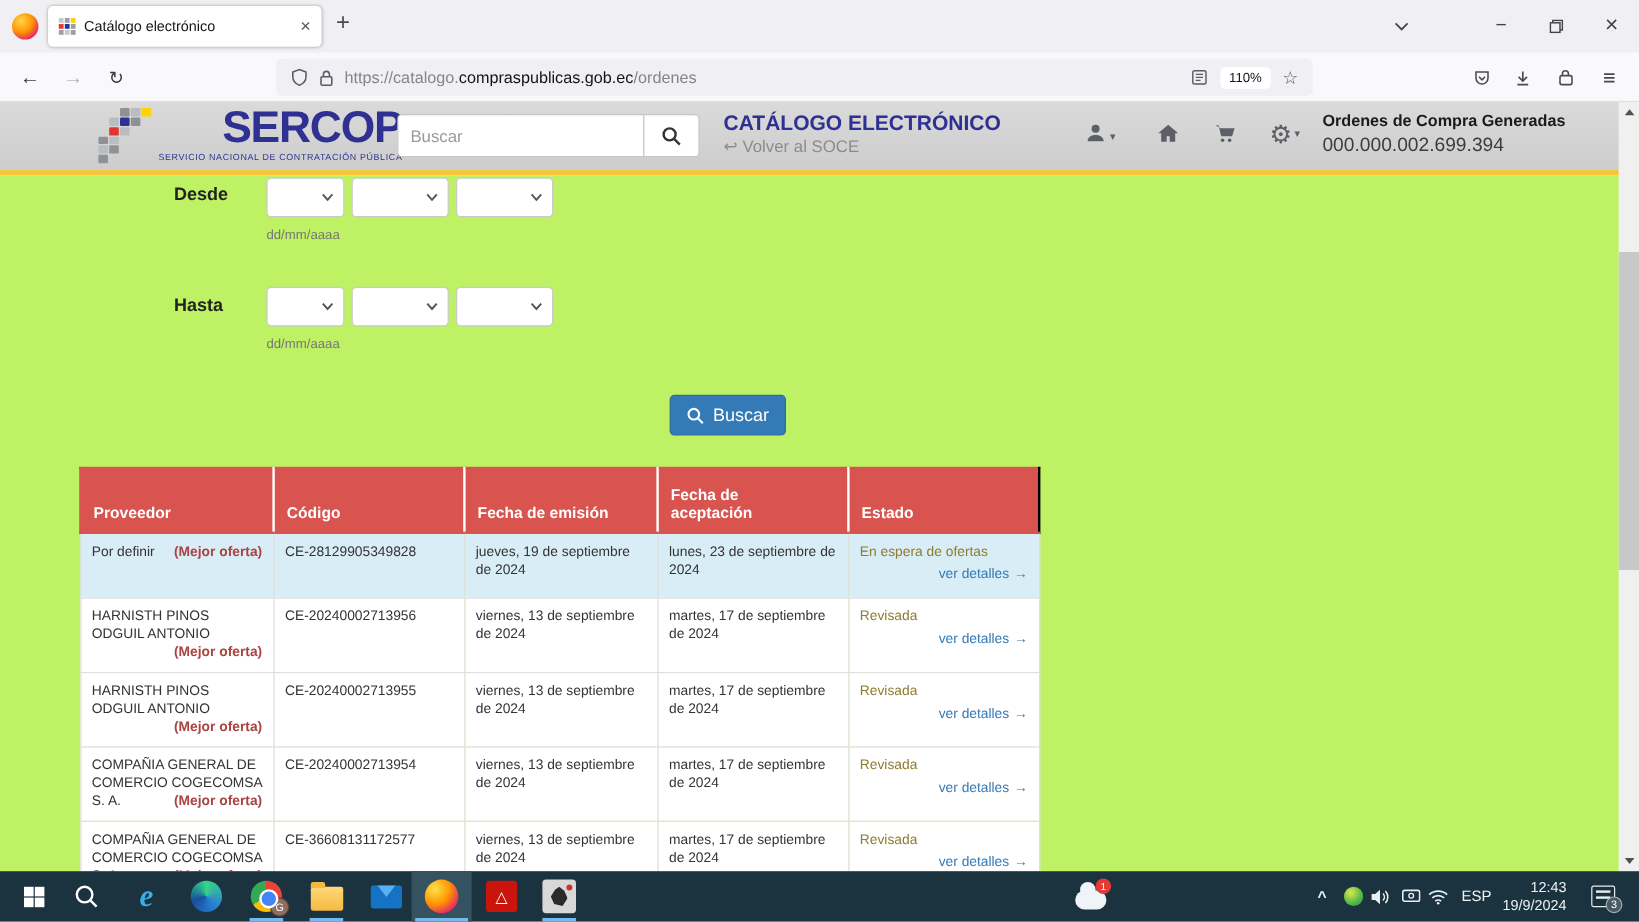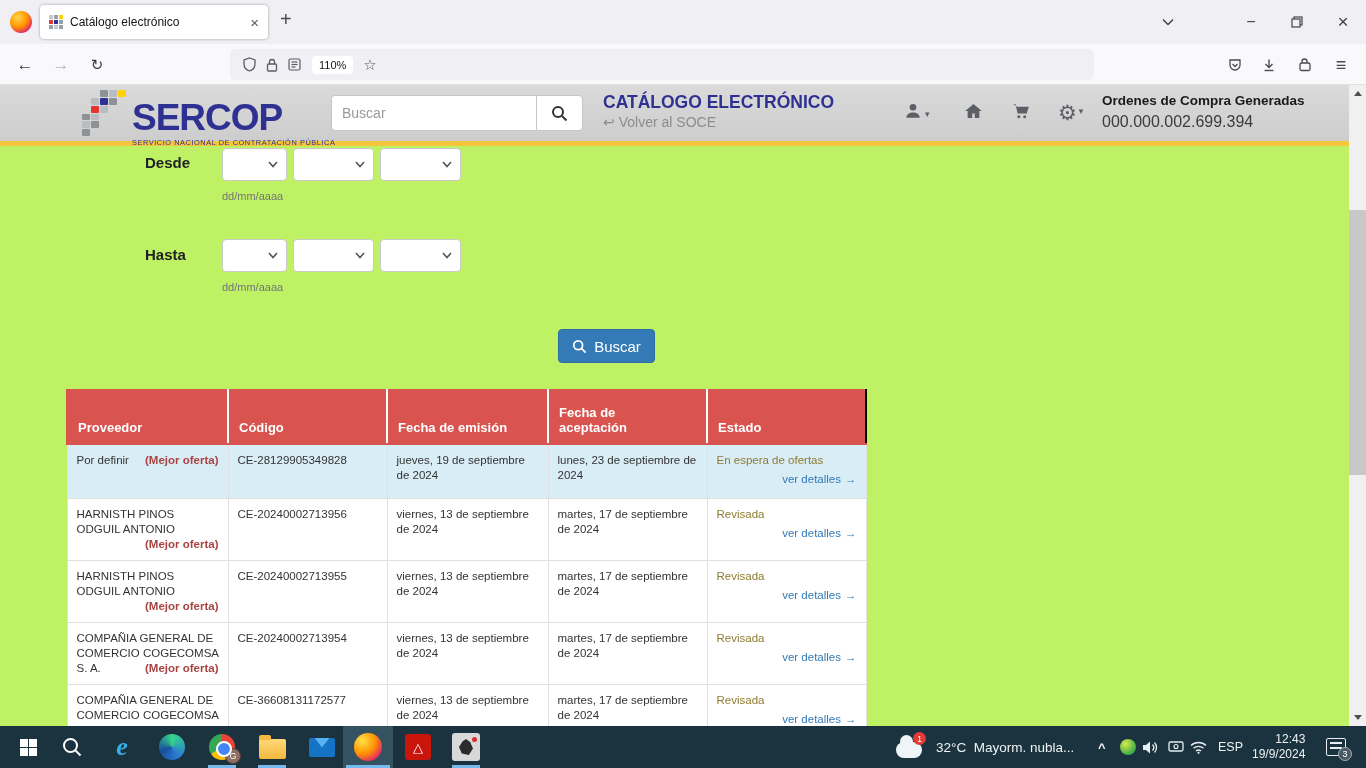--- a/index.html
+++ b/index.html
@@ -37,21 +37,21 @@
   .tbr-pocket{left:1222px;} .tbr-dl{left:1256px;} .tbr-acct{left:1292px;} .tbr-menu{left:1328px; font-size:18px;}
 
   
   .siteheader { position:relative; height:56px; width:1349px; background:linear-gradient(#dadada,#cdcdcd); }
   .accentbar { height:5px; width:1349px; }
   .logo-mosaic { position:absolute; left:82px; top:5px; width:44px; height:46px; display:grid;
                  grid-template-columns:repeat(5,1fr); grid-template-rows:repeat(6,1fr); gap:1px; }
   .logo-mosaic i { background:#b9bcc0; border-radius:1px; }
   .logo-mosaic i.d{background:#8e9296;} .logo-mosaic i.y{background:#ffd200;} .logo-mosaic i.r{background:#e3342f;}
   .logo-mosaic i.b{background:#2e3192;} .logo-mosaic i.t{background:transparent;}
-  .logo-text { position:absolute; left:132px; top:14px; }
+  .logo-text { position:absolute; left:132px; top:2px;text-align:right; }
   .logo-title { font-size:37px; font-weight:bold; letter-spacing:-1px; line-height:38px; }
   .logo-sub { font-size:7.4px; letter-spacing:.55px; margin-top:1px; }
   .hsearch { position:absolute; left:331px; top:10px; display:flex; }
   .hsearch input { width:205px; height:36px; border:1px solid #c6c6c6; border-right:none; border-radius:4px 0 0 4px;
                    padding:0 10px; font-size:14px; color:#333; outline:none; }
   .hsearch input::placeholder { color:#9a9a9a; }
   .hsearch button { width:47px; height:36px; background:#fff; border:1px solid #c6c6c6; border-radius:0 4px 4px 0;
                     display:flex; align-items:center; justify-content:center; }
   .apptitle { position:absolute; left:603px; top:7px; font-size:17.5px; font-weight:bold; }
   .backlink { position:absolute; left:603px; top:29px; font-size:14px; color:#8c8c8c; display:flex; align-items:center; gap:4px; }
@@ -184,20 +184,21 @@
       <svg width="13" height="15" viewBox="0 0 13 15">
           <path d="M6.5 1 12 3v4c0 3.5-2.5 6-5.5 7C3.5 13 1 10.5 1 7V3z" fill="none" stroke="#5b5b66" stroke-width="1.3"></path>
         </svg>
     </span>
     <span class="ico">
       <svg width="12" height="14" viewBox="0 0 12 14">
           <rect x="1.5" y="6" width="9" height="7" rx="1" fill="none" stroke="#5b5b66" stroke-width="1.3"></rect>
           <path d="M3.5 6V4a2.5 2.5 0 0 1 5 0v2" fill="none" stroke="#5b5b66" stroke-width="1.3"></path>
         </svg>
     </span>
+    <span class="urltext"><span>https://catalogo.</span><b>compraspublicas.gob.ec</b><span>/ordenes</span></span>
     <span class="ico">
       <svg width="13" height="13" viewBox="0 0 13 13">
           <rect x="1" y="1" width="11" height="11" rx="1.5" fill="none" stroke="#5b5b66" stroke-width="1.2"></rect>
           <line x1="3.5" y1="4" x2="9.5" y2="4" stroke="#5b5b66" stroke-width="1.2"></line>
           <line x1="3.5" y1="6.5" x2="9.5" y2="6.5" stroke="#5b5b66" stroke-width="1.2"></line>
           <line x1="3.5" y1="9" x2="7.5" y2="9" stroke="#5b5b66" stroke-width="1.2"></line>
         </svg>
     </span>
     <span class="zoom-pill">110%</span>
     <span class="star">☆</span>
@@ -481,21 +482,20 @@
   <span class="runline" style="left:208px; width:28px"></span>
   <span class="runline" style="left:258px; width:28px"></span>
   <span class="runline" style="left:346px; width:44px"></span>
   <span class="runline" style="left:452px; width:28px"></span>
 
   <span class="tray" style="left:896px">
     <span class="cloud">
         <span class="badge" style="right:-4px; top:-10px; width:13px; height:13px">1</span>
       </span>
   </span>
-  <span class="tray temp-text" style="left:936px"><span>32°C</span>&nbsp;&nbsp;<span>Mayorm. nubla...</span></span>
   <span class="tray chev-up" style="left:1098px">^</span>
   <span class="tray" style="left:1120px">
       <span class="greenball"></span>
     </span>
   <span class="tray" style="left:1142px">
     <svg width="17" height="15" viewBox="0 0 17 15">
         <polygon points="1,5 4,5 8,1.5 8,13.5 4,10 1,10" fill="#e8eef1"></polygon>
         <path d="M10.5 4.5a4.5 4.5 0 0 1 0 6 M12.5 2.5a7.3 7.3 0 0 1 0 10" fill="none" stroke="#e8eef1" stroke-width="1.3"></path>
       </svg>
   </span>

